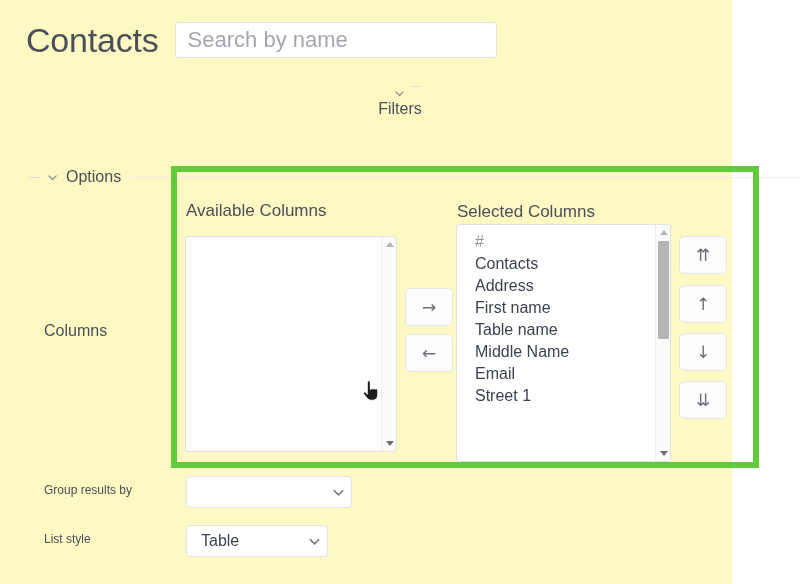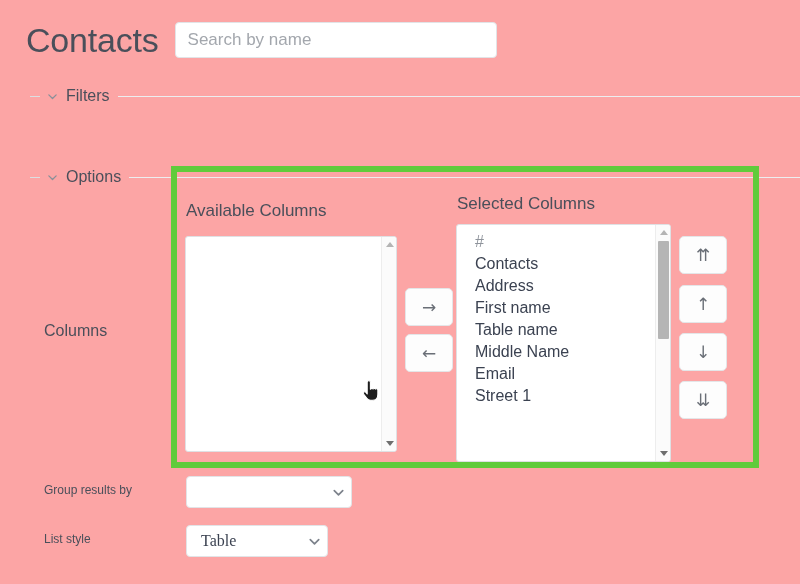--- a/index.html
+++ b/index.html
@@ -6,22 +6,22 @@
   html, body {
     margin: 0; padding: 0;
     width: 800px; height: 584px;
     background: #ffffff;
     font-family: "Liberation Sans", sans-serif;
     color: #3b4251;
     overflow: hidden;
   }
   #page {
     position: relative;
-    width: 800px; height: 584px;
-    background: #fca5a5;
+    width: 732px; height: 584px;
+    background: #fef9c3;
   }
 
   
   .header {
     position: absolute;
     left: 0; top: 0;
     width: 800px; height: 80px;
     display: flex;
     align-items: center;
   }
@@ -32,21 +32,21 @@
     margin-left: 26px;
     letter-spacing: -0.2px;
     line-height: 1;
   }
   .search-box {
     margin-left: 16px;
     width: 322px; height: 36px;
     border: 1px solid #e2e4e7;
     border-radius: 4px;
     background: #fff;
-    font-size: 17px;
+    font-size: 22px;
     color: #3b4251;
     padding: 0 12px;
     outline: none;
     font-family: "Liberation Sans", sans-serif;
   }
   .search-box::placeholder { color: #a3a7ad; }
 
   
   .section-head {
     position: absolute;
@@ -100,21 +100,21 @@
     font-size: 16px;
     color: #4a4f5a;
   }
 
   .list-title {
     position: absolute;
     font-size: 17px;
     color: #4a4f5a;
   }
   #available-title { left: 186px; top: 201px; }
-  #selected-title  { left: 457px; top: 194px; }
+  #selected-title  { left: 457px; top: 202px; }
 
   .listbox {
     position: absolute;
     background: #fff;
     border: 1px solid #dfe1e4;
     border-radius: 3px;
     overflow: hidden;
   }
   #available-list {
     left: 185px; top: 236px;
@@ -203,21 +203,21 @@
     border: 1px solid #e2e4e7;
     border-radius: 4px;
     font-size: 16px;
     color: #3b4251;
     font-family: "Liberation Sans", sans-serif;
     display: flex;
     align-items: center;
     cursor: pointer;
   }
   #group-select { left: 186px; top: 476px; width: 166px; height: 32px; }
-  #style-select { left: 186px; top: 525px; width: 142px; height: 32px; font-family: Liberation Serif, serif; }
+  #style-select { left: 186px; top: 525px; width: 142px; height: 32px; }
   .sel .sel-value { padding-left: 14px; flex: 1 1 auto; white-space: nowrap; }
   .sel .sel-chev { width: 26px; display: flex; align-items: center; justify-content: center; }
 
   
   .cursor {
     position: absolute;
     left: 361px; top: 380px;
     width: 20px; height: 24px;
     z-index: 20;
     pointer-events: none;
@@ -226,21 +226,21 @@
 </head>
 <body>
 
 <div id="page">
 
   <div class="header">
     <div class="page-title">Contacts</div>
     <input class="search-box" type="text" placeholder="Search by name" style="">
   </div>
 
-  <div class="section-head" style="top:86px;">
+  <div class="section-head" style="top:86px;flex-direction:column;">
     <div class="section-dash"></div>
     <svg class="chev" viewBox="0 0 16 16">
       <path d="M3.5 6 L8 10.5 L12.5 6" fill="none" stroke="#8a9099" stroke-width="1.6" stroke-linecap="round" stroke-linejoin="round"></path>
     </svg>
     <div class="section-label">Filters</div>
     <div class="section-rule"></div>
   </div>
 
   <div class="section-head" style="top:167px;">
     <div class="section-dash"></div>

